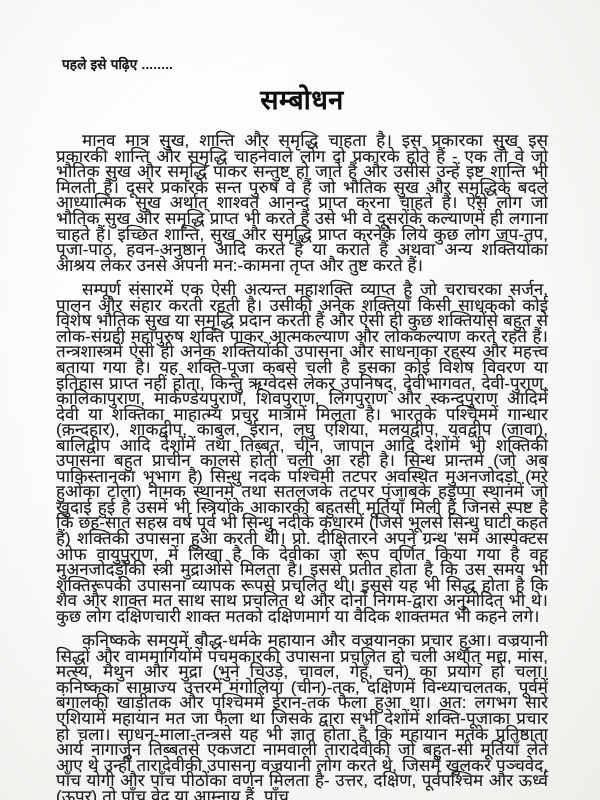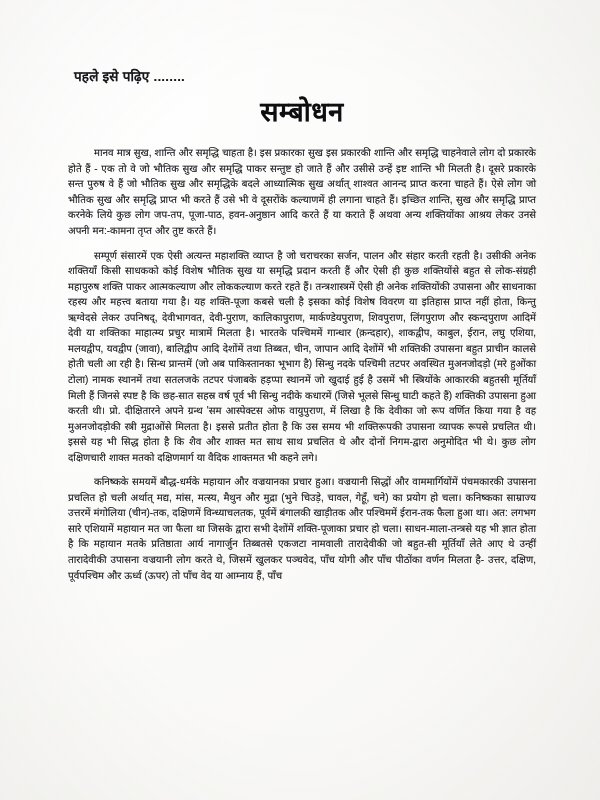--- a/index.html
+++ b/index.html
@@ -17,21 +17,21 @@
 
   .page {
     position: relative;
     width: 600px;
     height: 800px;
     background: #fdfdfc;
     background-image:
       radial-gradient(ellipse at 12% 6%, #ffffff 0%, #fbfbfa 45%, #f6f5f3 100%),
       linear-gradient(180deg, #fefefe 0%, #fbfaf8 60%, #f7f6f3 100%);
     box-sizing: border-box;
-    padding: 12px;
+    padding: 0;
   }
 
   
   .page::after {
     content: "";
     position: absolute;
     inset: 0;
     pointer-events: none;
     background:
       radial-gradient(ellipse at 50% 50%, rgba(0,0,0,0) 58%, rgba(120,110,95,0.055) 100%);
@@ -64,21 +64,21 @@
     margin: 12px 0 14px 0;
     line-height: 1.25;
   }
 
   .body-text {
     margin: 0;
   }
 
   .para {
     font-family: "Liberation Sans", "DejaVu Sans", sans-serif;
-    font-size: 10px;
+    font-size: 17px;
     line-height: 15.55px;
     color: #1b1a1e;
     text-align: justify;
     text-justify: inter-word;
     text-indent: 26px;
     margin: 0 0 9px 0;
     word-spacing: 0.2px;
     -webkit-font-smoothing: antialiased;
   }
 

